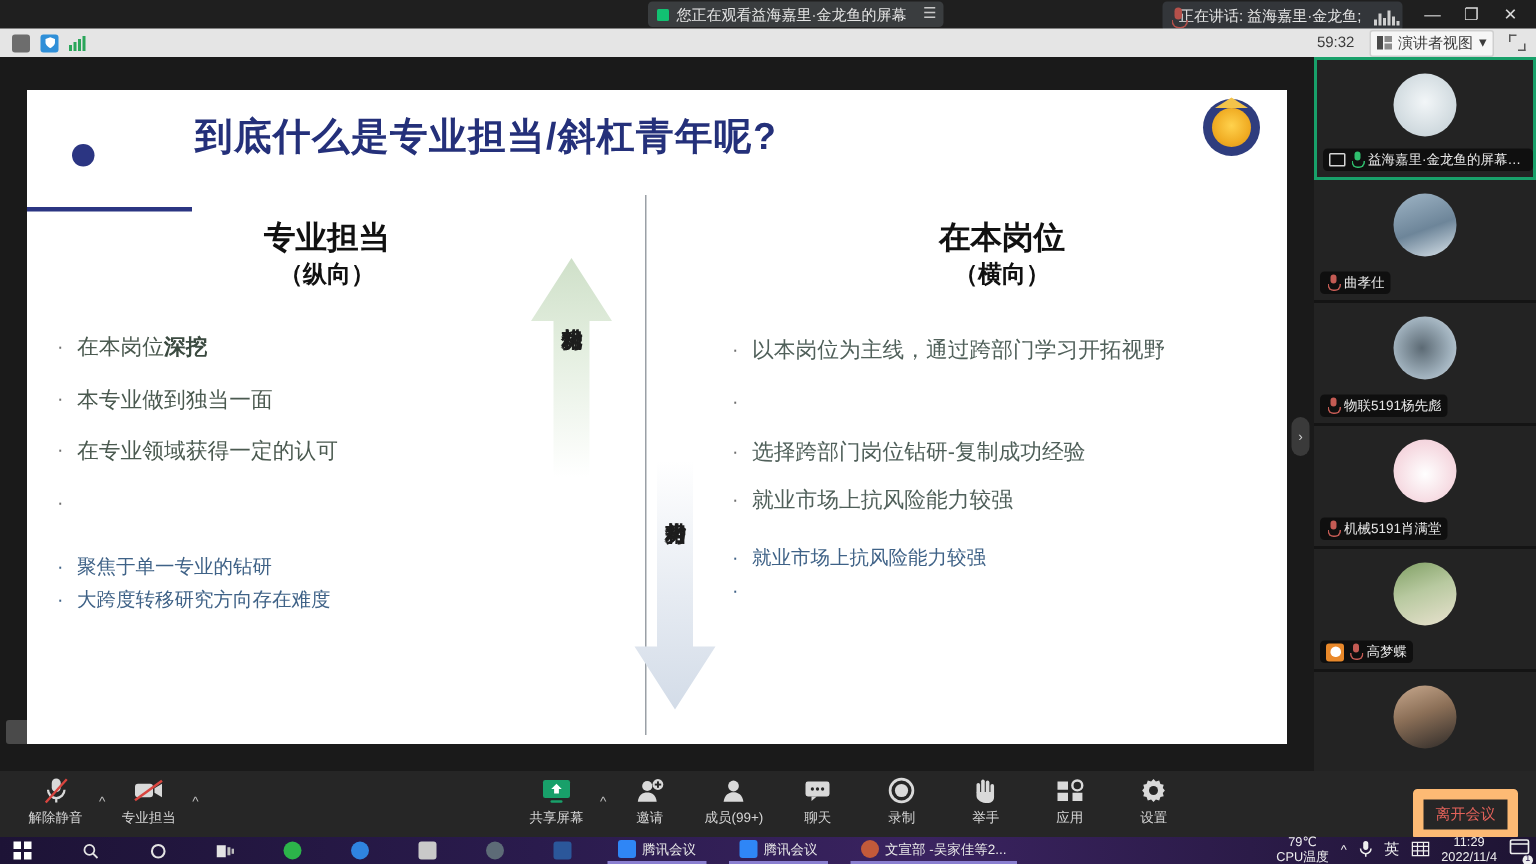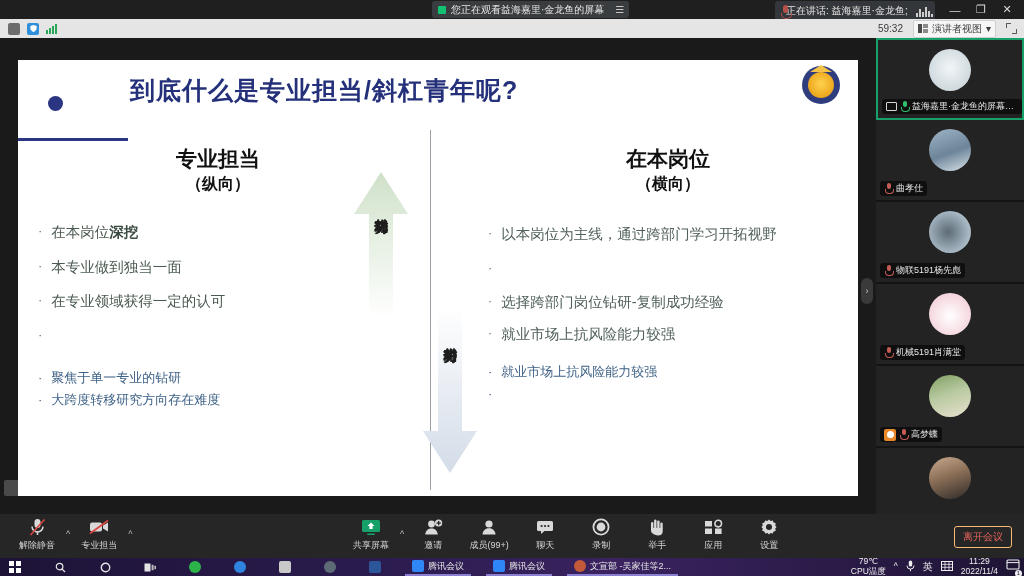--- a/index.html
+++ b/index.html
@@ -160,21 +160,21 @@
      background:#4a4a4a; border-radius:2px; }
 
   
   .mbar { position:absolute; left:0; top:514px; width:1024px; height:44px; background:#262626; }
   .mbar-left { position:absolute; left:10px; top:3px; display:flex; align-items:flex-end; gap:2px; }
   .mitem { width:54px; display:flex; flex-direction:column; align-items:center; gap:2px; cursor:default; }
   .mitem .lbl { color:#d5d5d5; font-size:9px; white-space:nowrap; }
   .mitem .gly { height:20px; display:flex; align-items:center; justify-content:center; }
   .caret { color:#bdbdbd; font-size:9px; padding-bottom:13px; }
   .mbar-center { position:absolute; left:344px; top:3px; display:flex; align-items:flex-end; gap:2px; }
-  .leave-btn { position:absolute; right:12px; top:12px; border:1px solid #fdba74; color:#e2625a;
+  .leave-btn { position:absolute; right:12px; top:12px; border:7px solid #fdba74; color:#e2625a;
      font-size:10px; border-radius:3px; padding:3px 8px; background:transparent; }
 
   
   .taskbar { position:absolute; left:0; top:558px; width:1024px; height:18px;
      background:linear-gradient(90deg,#1d1336 0%, #2a1b4d 35%, #3a2360 60%, #1e1433 100%); }
   .tb-left { position:absolute; left:0; top:0; height:18px; display:flex; align-items:flex-end; gap:15px; }
   .tb-btn { width:30px; height:18px; display:flex; align-items:center; justify-content:center; }
   .tb-task { height:18px; display:flex; align-items:center; gap:4px; padding:0 7px;
      border-bottom:2px solid #8a7fd0; }
   .tb-task .tl { color:#e8e8e8; font-size:9px; white-space:nowrap; }

